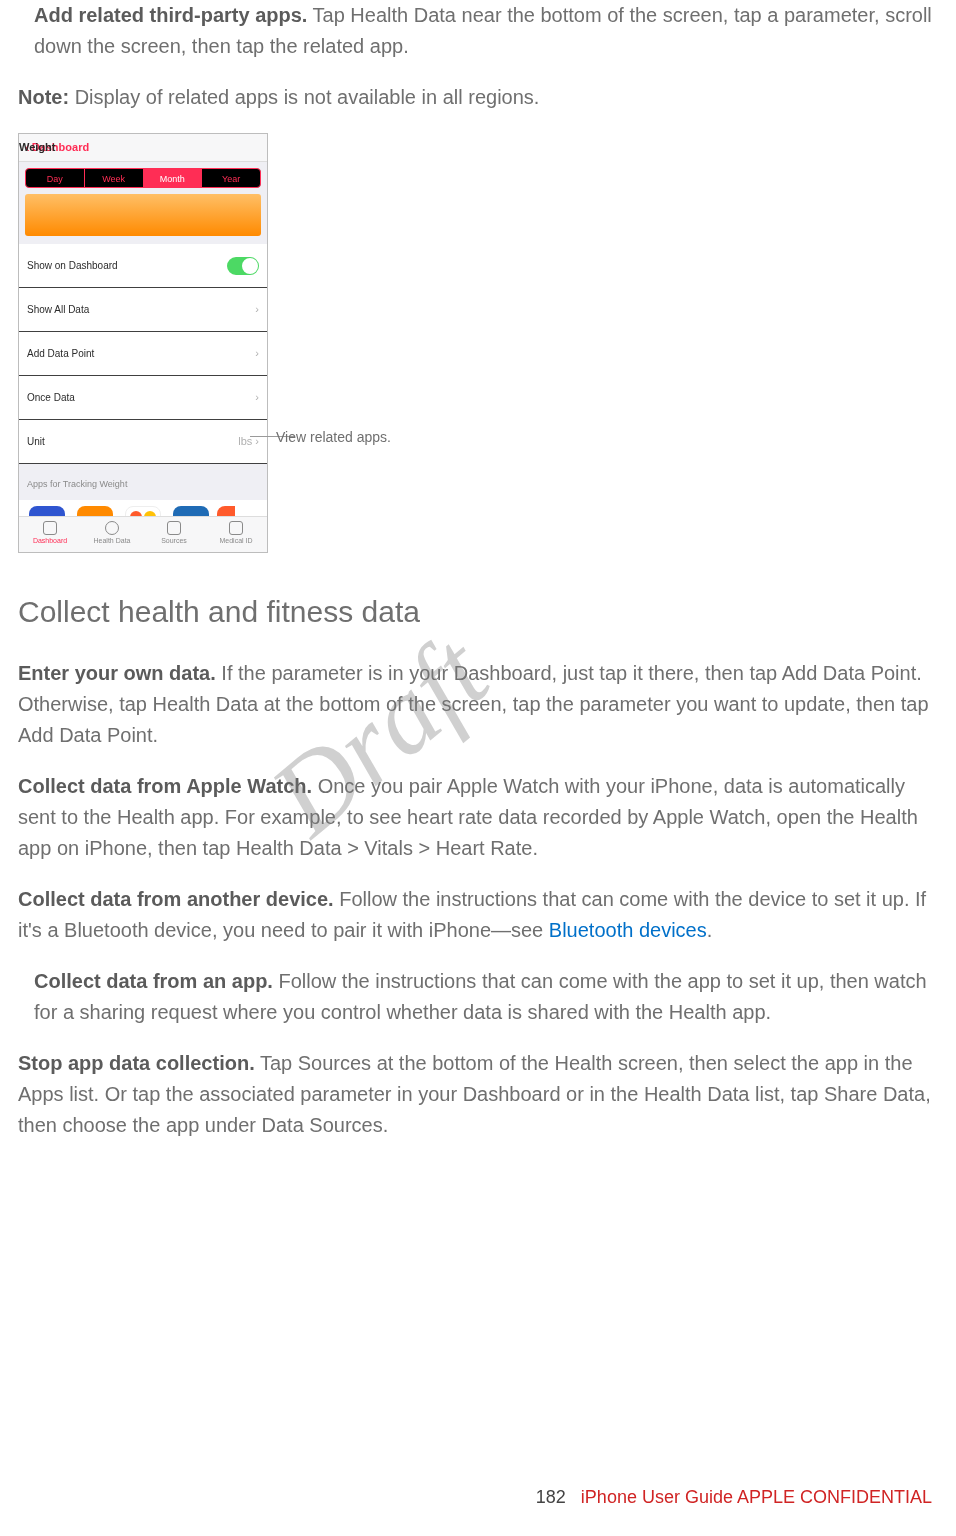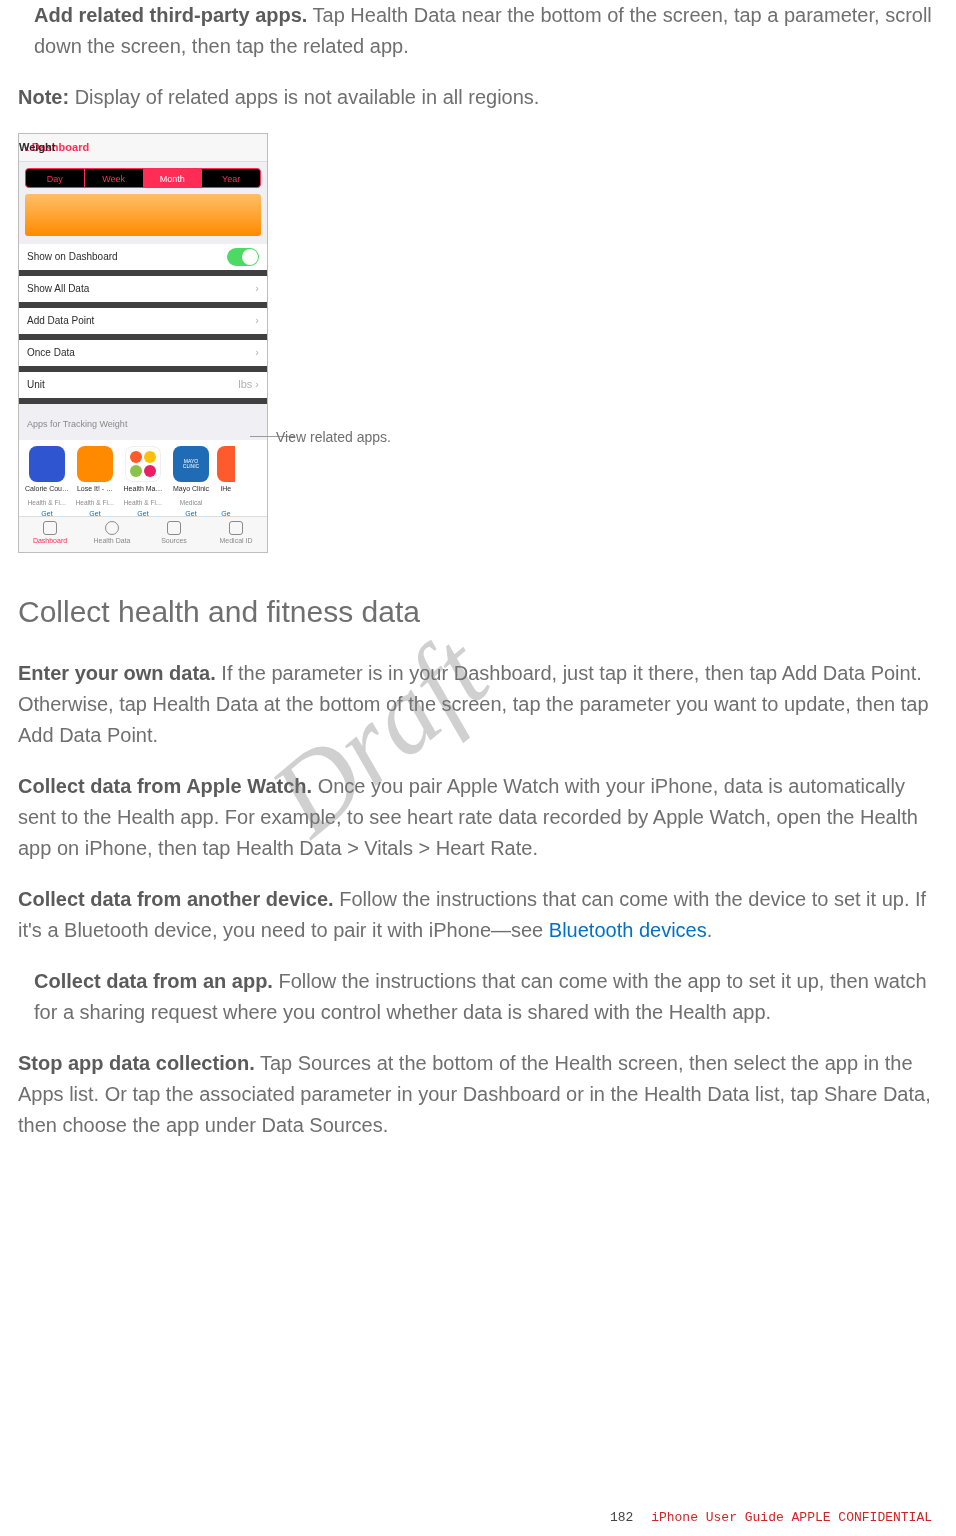--- a/index.html
+++ b/index.html
@@ -65,21 +65,21 @@
     color: #ff2d55; border-right: 1px solid #ff2d55;
   }
   .seg div:last-child { border-right: none; }
   .seg .on { background: #ff2d55; color: #fff; }
   .chart {
     height: 42px; margin: 0 6px 8px 6px;
     background: linear-gradient(#ffbf66, #ff8a00);
     border-radius: 3px;
   }
   .row {
-    background: #fff; height: 32px; border-bottom: 6px solid #404040;
+    background: #fff; height: 44px; border-bottom: 1px solid #404040;
     display: flex; align-items: center; justify-content: space-between;
     padding: 0 8px; font-size: 10px; color: #2b2b2b;
   }
   .row .rt { color: #b0b0b0; font-size: 11px; }
   .toggle {
     width: 32px; height: 18px; border-radius: 9px; background: #4cd964;
     position: relative;
   }
   .toggle::after {
     content: ""; position: absolute; right: 1px; top: 1px;
@@ -125,22 +125,22 @@
     transform: rotate(-40deg);
     transform-origin: center;
     font-family: Georgia, 'Times New Roman', serif;
     font-style: italic;
     pointer-events: none;
     user-select: none;
   }
 
   
   .footer {
-    position: absolute; bottom: 8px; right: 24px;
-    font-size: 13px; color: #d02424; font-family: Liberation Mono, monospace;
+    position: absolute; bottom: 24px; right: 24px;
+    font-size: 18px; color: #d02424;
   }
   .footer .pn { color: #444; margin-right: 10px; }
 </style>
 </head>
 <body>
 
 <div class="content">
 
   <p class="para indent">
     <span class="bold">Add related third-party apps.</span><span> Tap Health Data near the bottom of the screen, tap a parameter, scroll down the screen, then tap the related app.</span>

